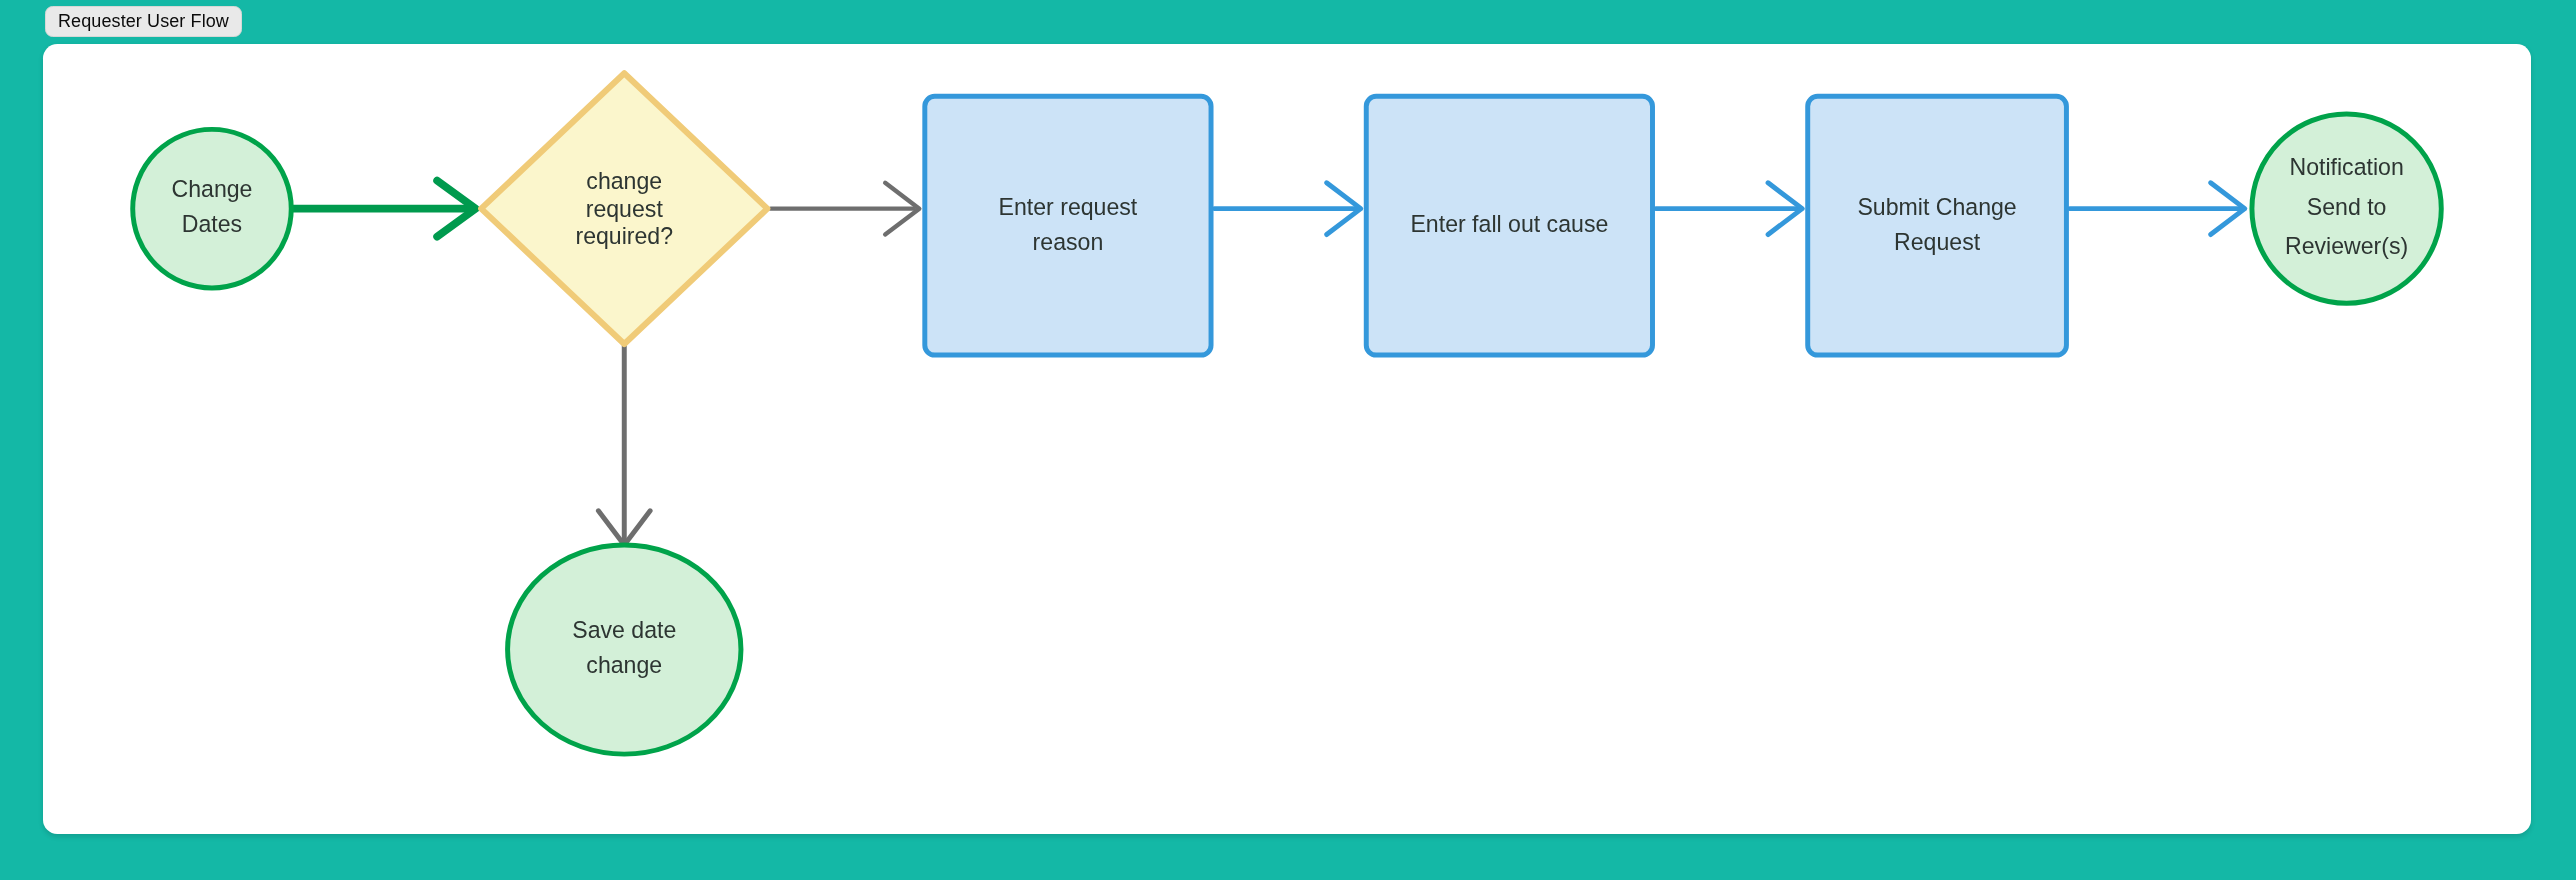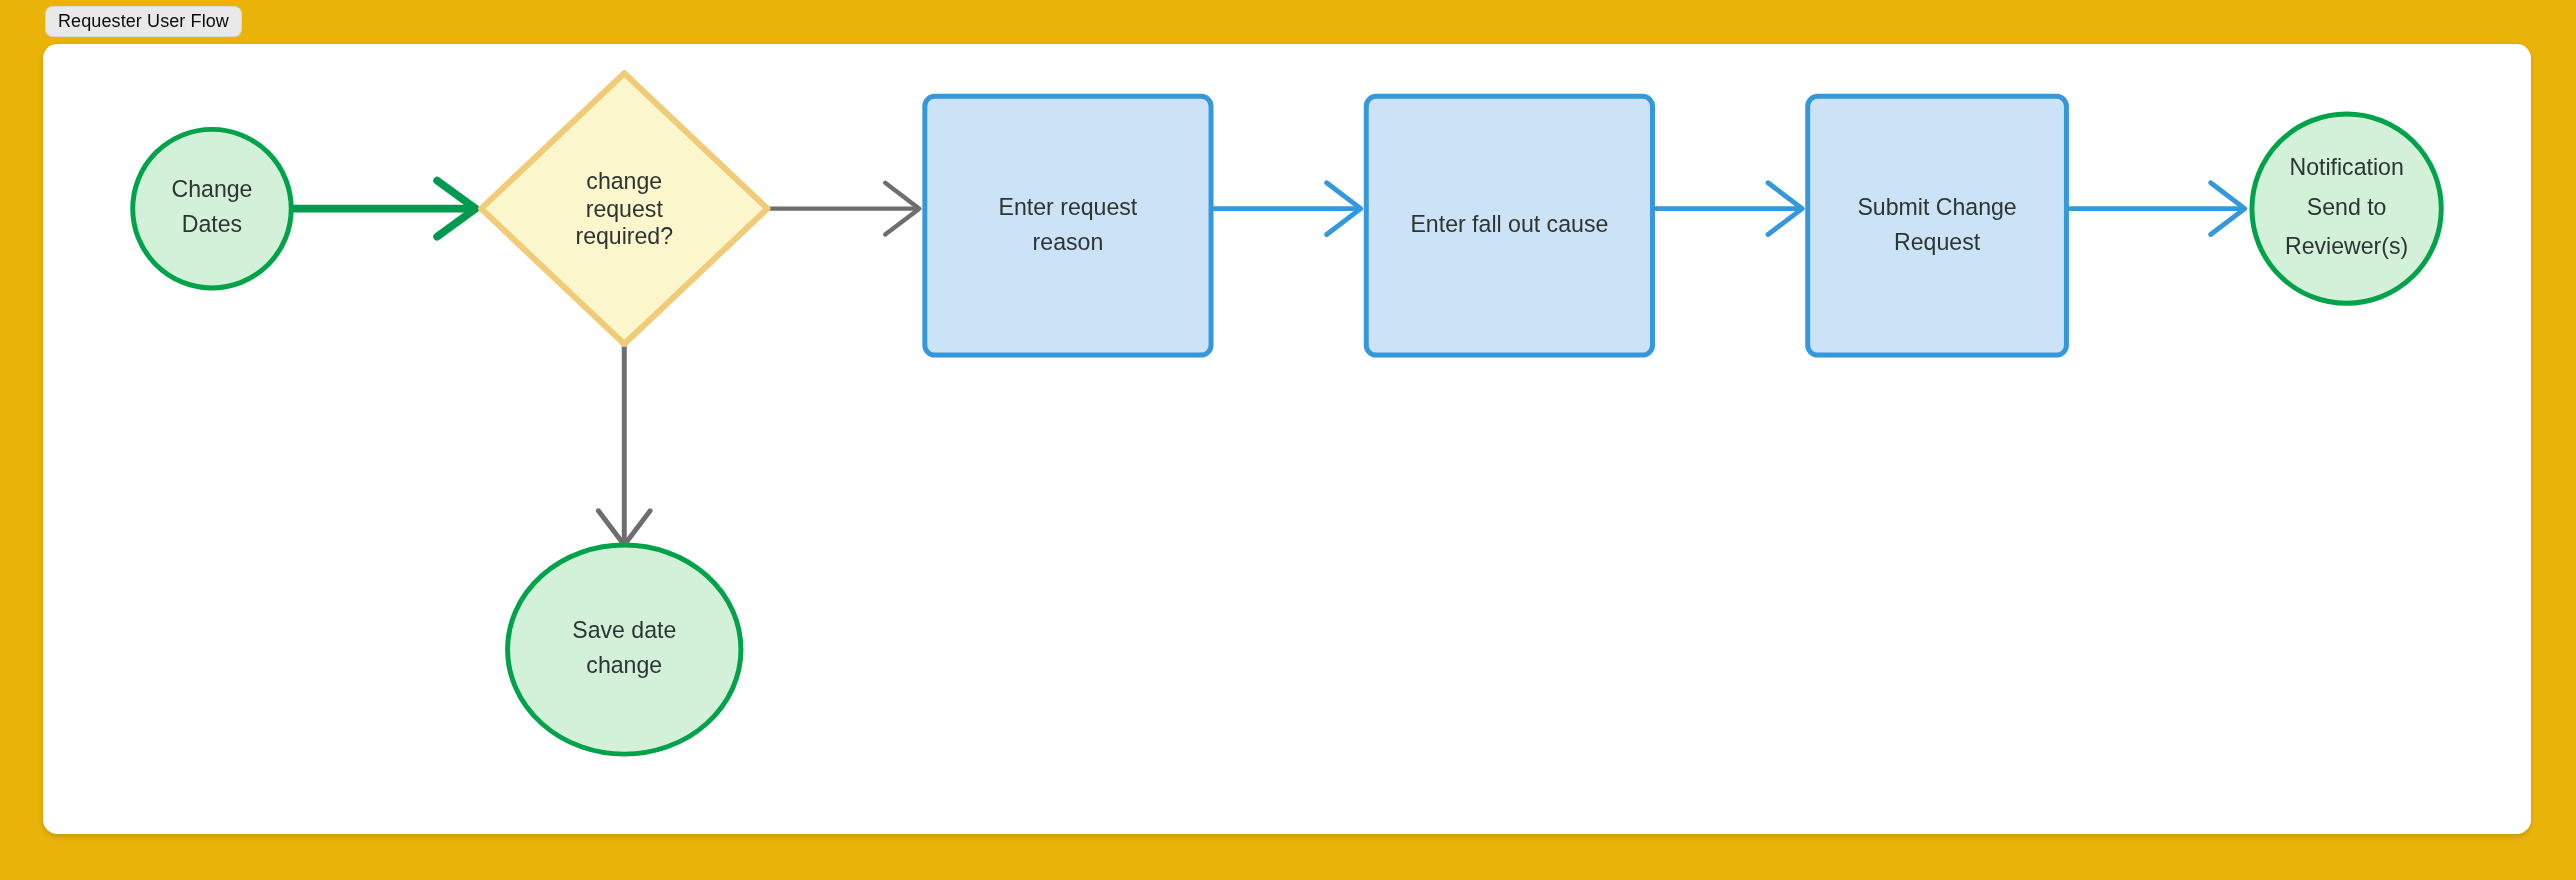--- a/index.html
+++ b/index.html
@@ -4,21 +4,21 @@
 <style>
   html, body {
     margin: 0;
     padding: 0;
     background: #4a6569;
   }
   #screen {
     position: relative;
     width: 2576px;
     height: 881px;
-    background: #eab308;
+    background: #14b8a6;
     overflow: hidden;
     font-family: "Liberation Sans", sans-serif;
   }
   #title-tag {
     position: absolute;
     left: 45px;
     top: 5.5px;
     height: 31px;
     display: flex;
     align-items: center;

